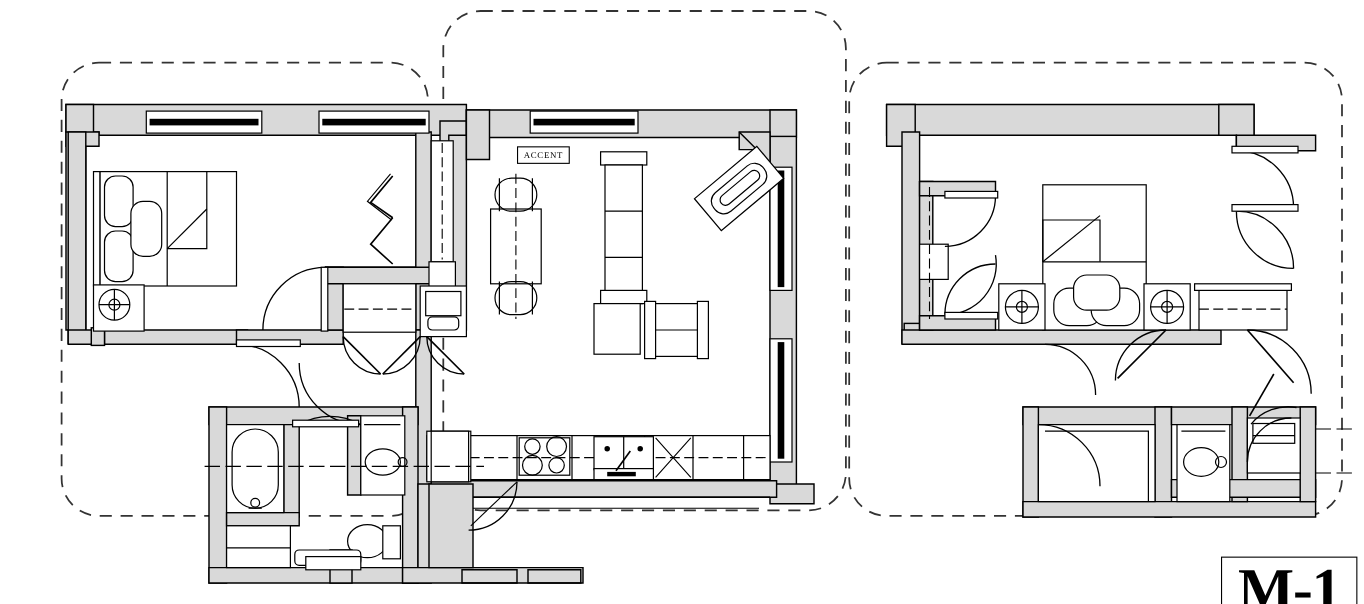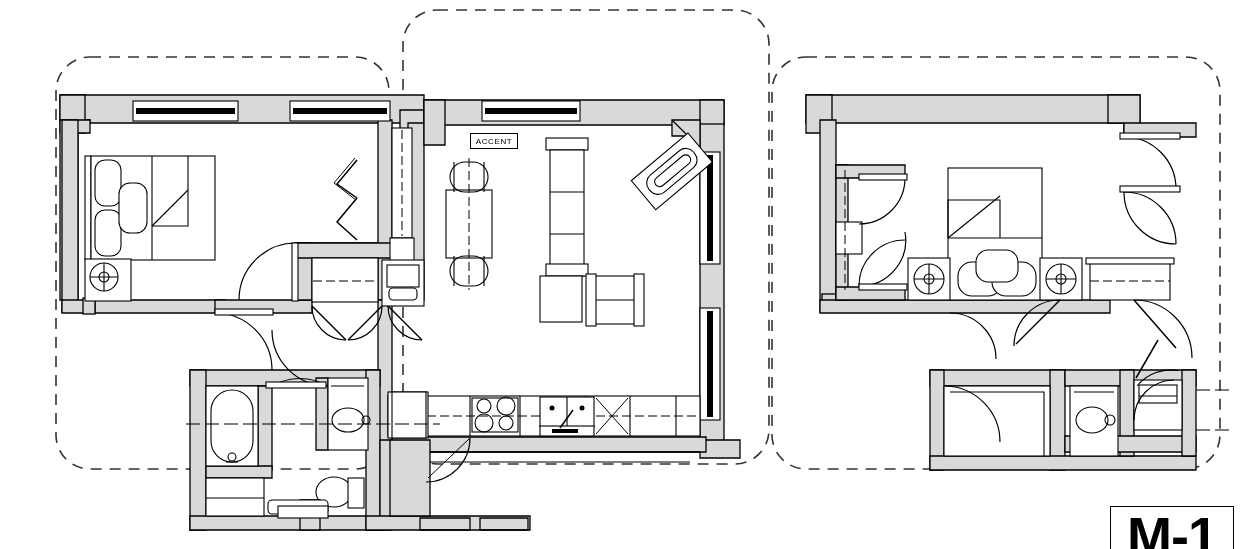--- a/index.html
+++ b/index.html
@@ -1,17 +1,17 @@
 <!DOCTYPE html>
 <html><head>
 <meta charset="utf-8">
 <style>
   html,body{margin:0;padding:0;background:#ffffff;}
   body{font-family:"Liberation Sans",sans-serif;}
-  #plan-root{position:relative;width:1240px;height:549px;background:#ffffff;overflow:hidden;}
+  #plan-root{position:relative;width:1240px;height:549px;background:#ffffff;overflow:hidden;font-family:Liberation Serif, serif;}
   #plan-svg{position:absolute;left:0;top:0;}
   .label-box{position:absolute;background:#ffffff;border:1.4px solid #000;display:flex;align-items:center;justify-content:center;box-sizing:border-box;}
   #accent-label{left:470px;top:133px;width:48px;height:16px;font-size:8px;letter-spacing:.6px;font-weight:400;color:#000;}
   #sheet-label{left:1110px;top:506px;width:124px;height:62px;font-size:54px;font-weight:700;letter-spacing:-1px;color:#000;line-height:1;padding-bottom:2px;}
 </style>
 </head>
 <body>
 
 <div id="plan-root">
 

